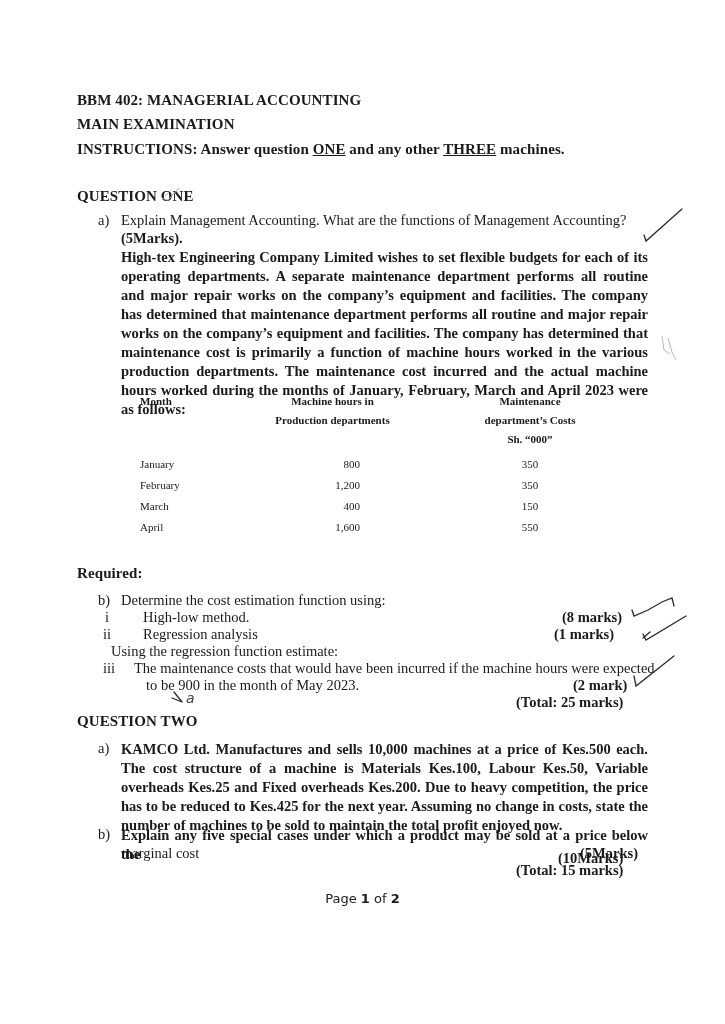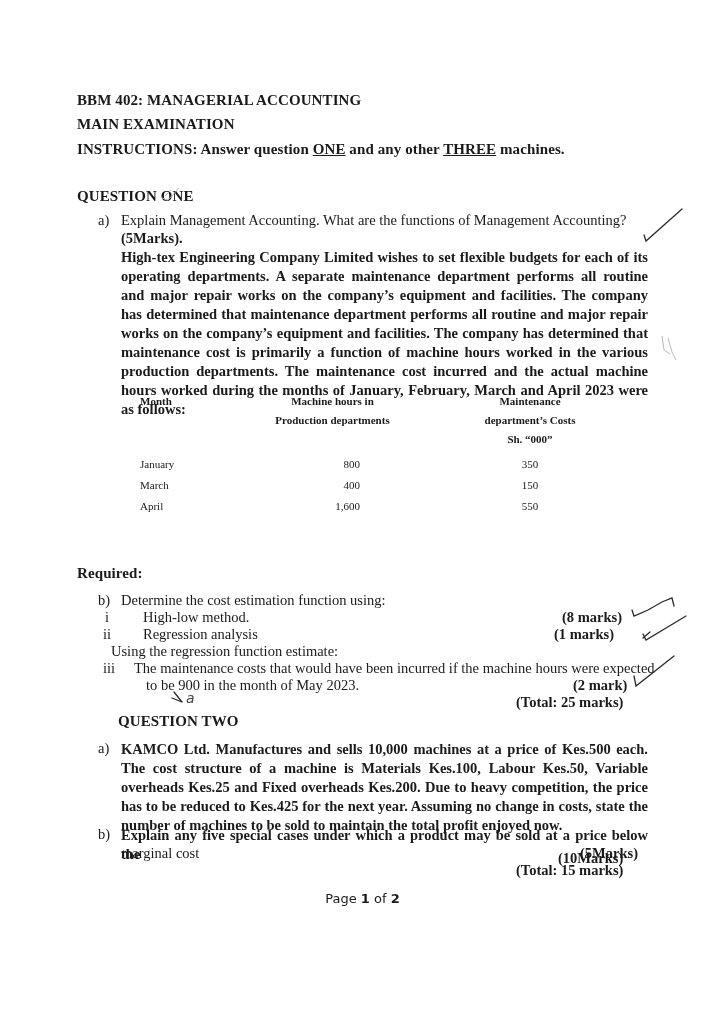--- a/index.html
+++ b/index.html
@@ -67,20 +67,25 @@
         <td colspan="3" style="height:5px;"></td>
       </tr>
   </thead>
   <tbody>
     <tr>
       <td>January</td>
       <td class="num-hours">800</td>
       <td class="col-cost">350</td>
     </tr>
     <tr>
+      <td>February</td>
+      <td class="num-hours">1,200</td>
+      <td class="col-cost">350</td>
+    </tr>
+    <tr>
       <td>March</td>
       <td class="num-hours">400</td>
       <td class="col-cost">150</td>
     </tr>
     <tr>
       <td>April</td>
       <td class="num-hours">1,600</td>
       <td class="col-cost">550</td>
     </tr>
   </tbody>
@@ -115,21 +120,21 @@
 <div class="abs line" style="left:146px; top:677px;">to be 900 in the month of May 2023.</div>
 <div class="abs marks" style="left:573px; top:677px;">(2 mark)</div>
 
 <svg class="abs" style="left:170px; top:690px;" width="40" height="20">
   <path class="pen" d="M4 2 L12 12 M2 8 L12 12"></path>
 </svg>
 <div class="abs" style="left:186px; top:690px; font-family:'DejaVu Sans', sans-serif; font-size:14px; font-style:italic; color:#444;">a</div>
 
 <div class="abs marks" style="left:516px; top:694px;">(Total: 25 marks)</div>
 
-<div class="abs hdr" style="top:713px;margin-left:41px;">QUESTION TWO</div>
+<div class="abs hdr" style="top:713px;">QUESTION TWO</div>
 
 <div class="abs line" style="left:98px; top:740px;">a)</div>
 <div class="abs para" style="left:121px; top:740px; width:527px;">KAMCO Ltd. Manufactures and sells 10,000 machines at a price of Kes.500 each. The cost structure of a machine is Materials Kes.100, Labour Kes.50, Variable overheads Kes.25 and Fixed overheads Kes.200. Due to heavy competition, the price has to be reduced to Kes.425 for the next year.  Assuming no change in costs, state the number of machines to be sold to maintain the total profit enjoyed now.</div>
 <div class="abs marks" style="left:558px; top:812px;margin-top:38px;">(10Marks)</div>
 
 <div class="abs line" style="left:98px; top:826px;">b)</div>
 <div class="abs para" style="left:121px; top:826px; width:527px; text-align-last:justify;">Explain any five special cases under which a product may be sold at a price below the</div>
 <div class="abs line" style="left:121px; top:845px;">marginal cost</div>
 <div class="abs marks" style="left:580px; top:845px;">(5Marks)</div>
 <div class="abs marks" style="left:516px; top:862px;">(Total: 15 marks)</div>

